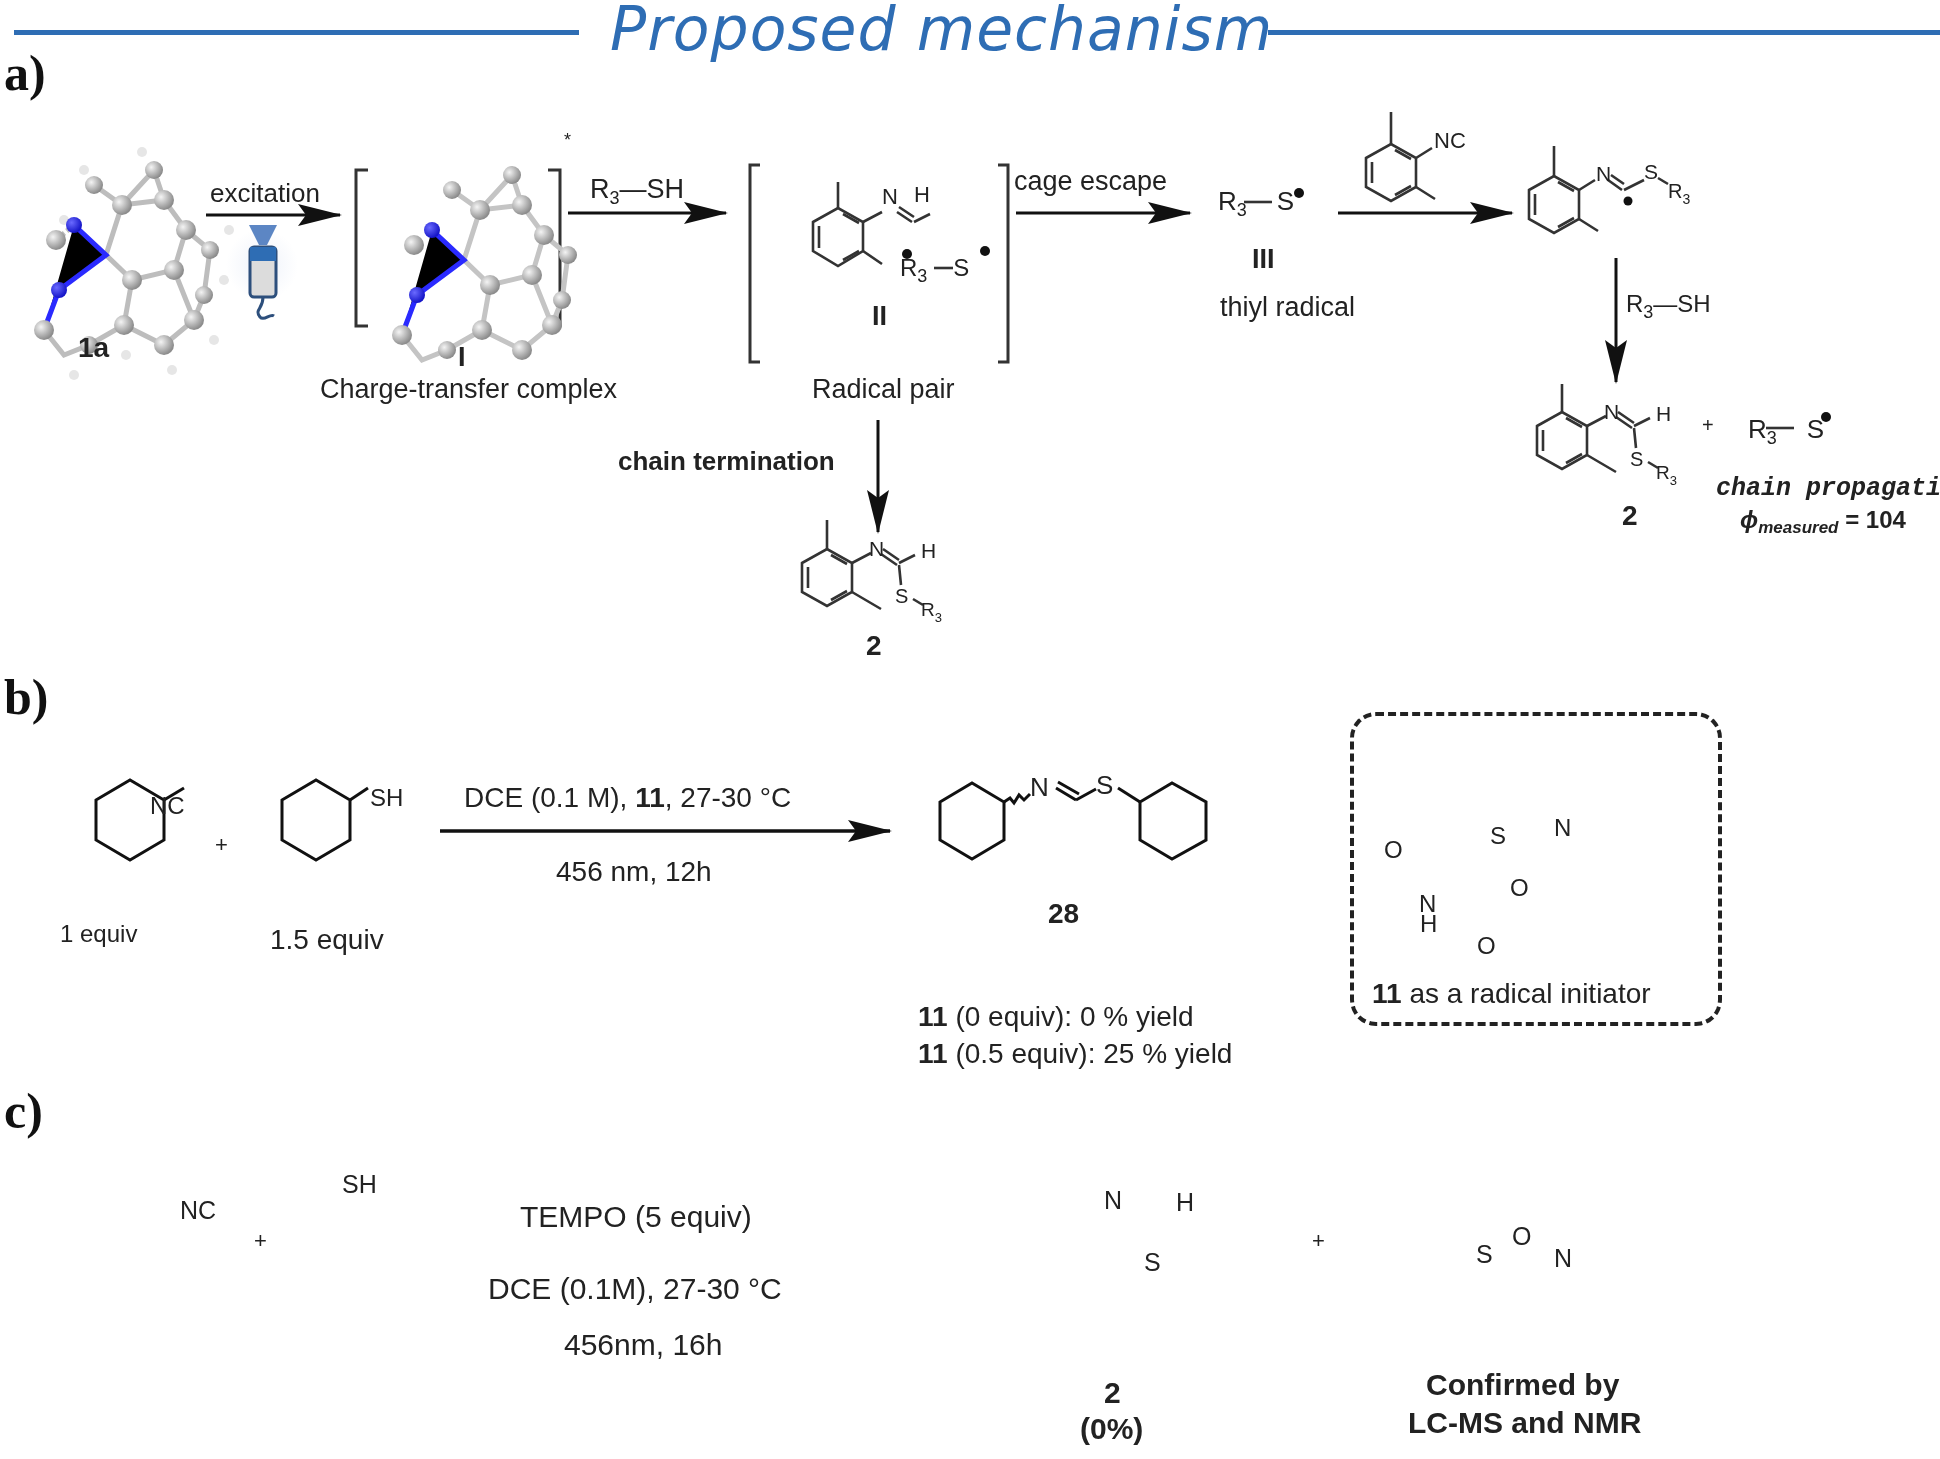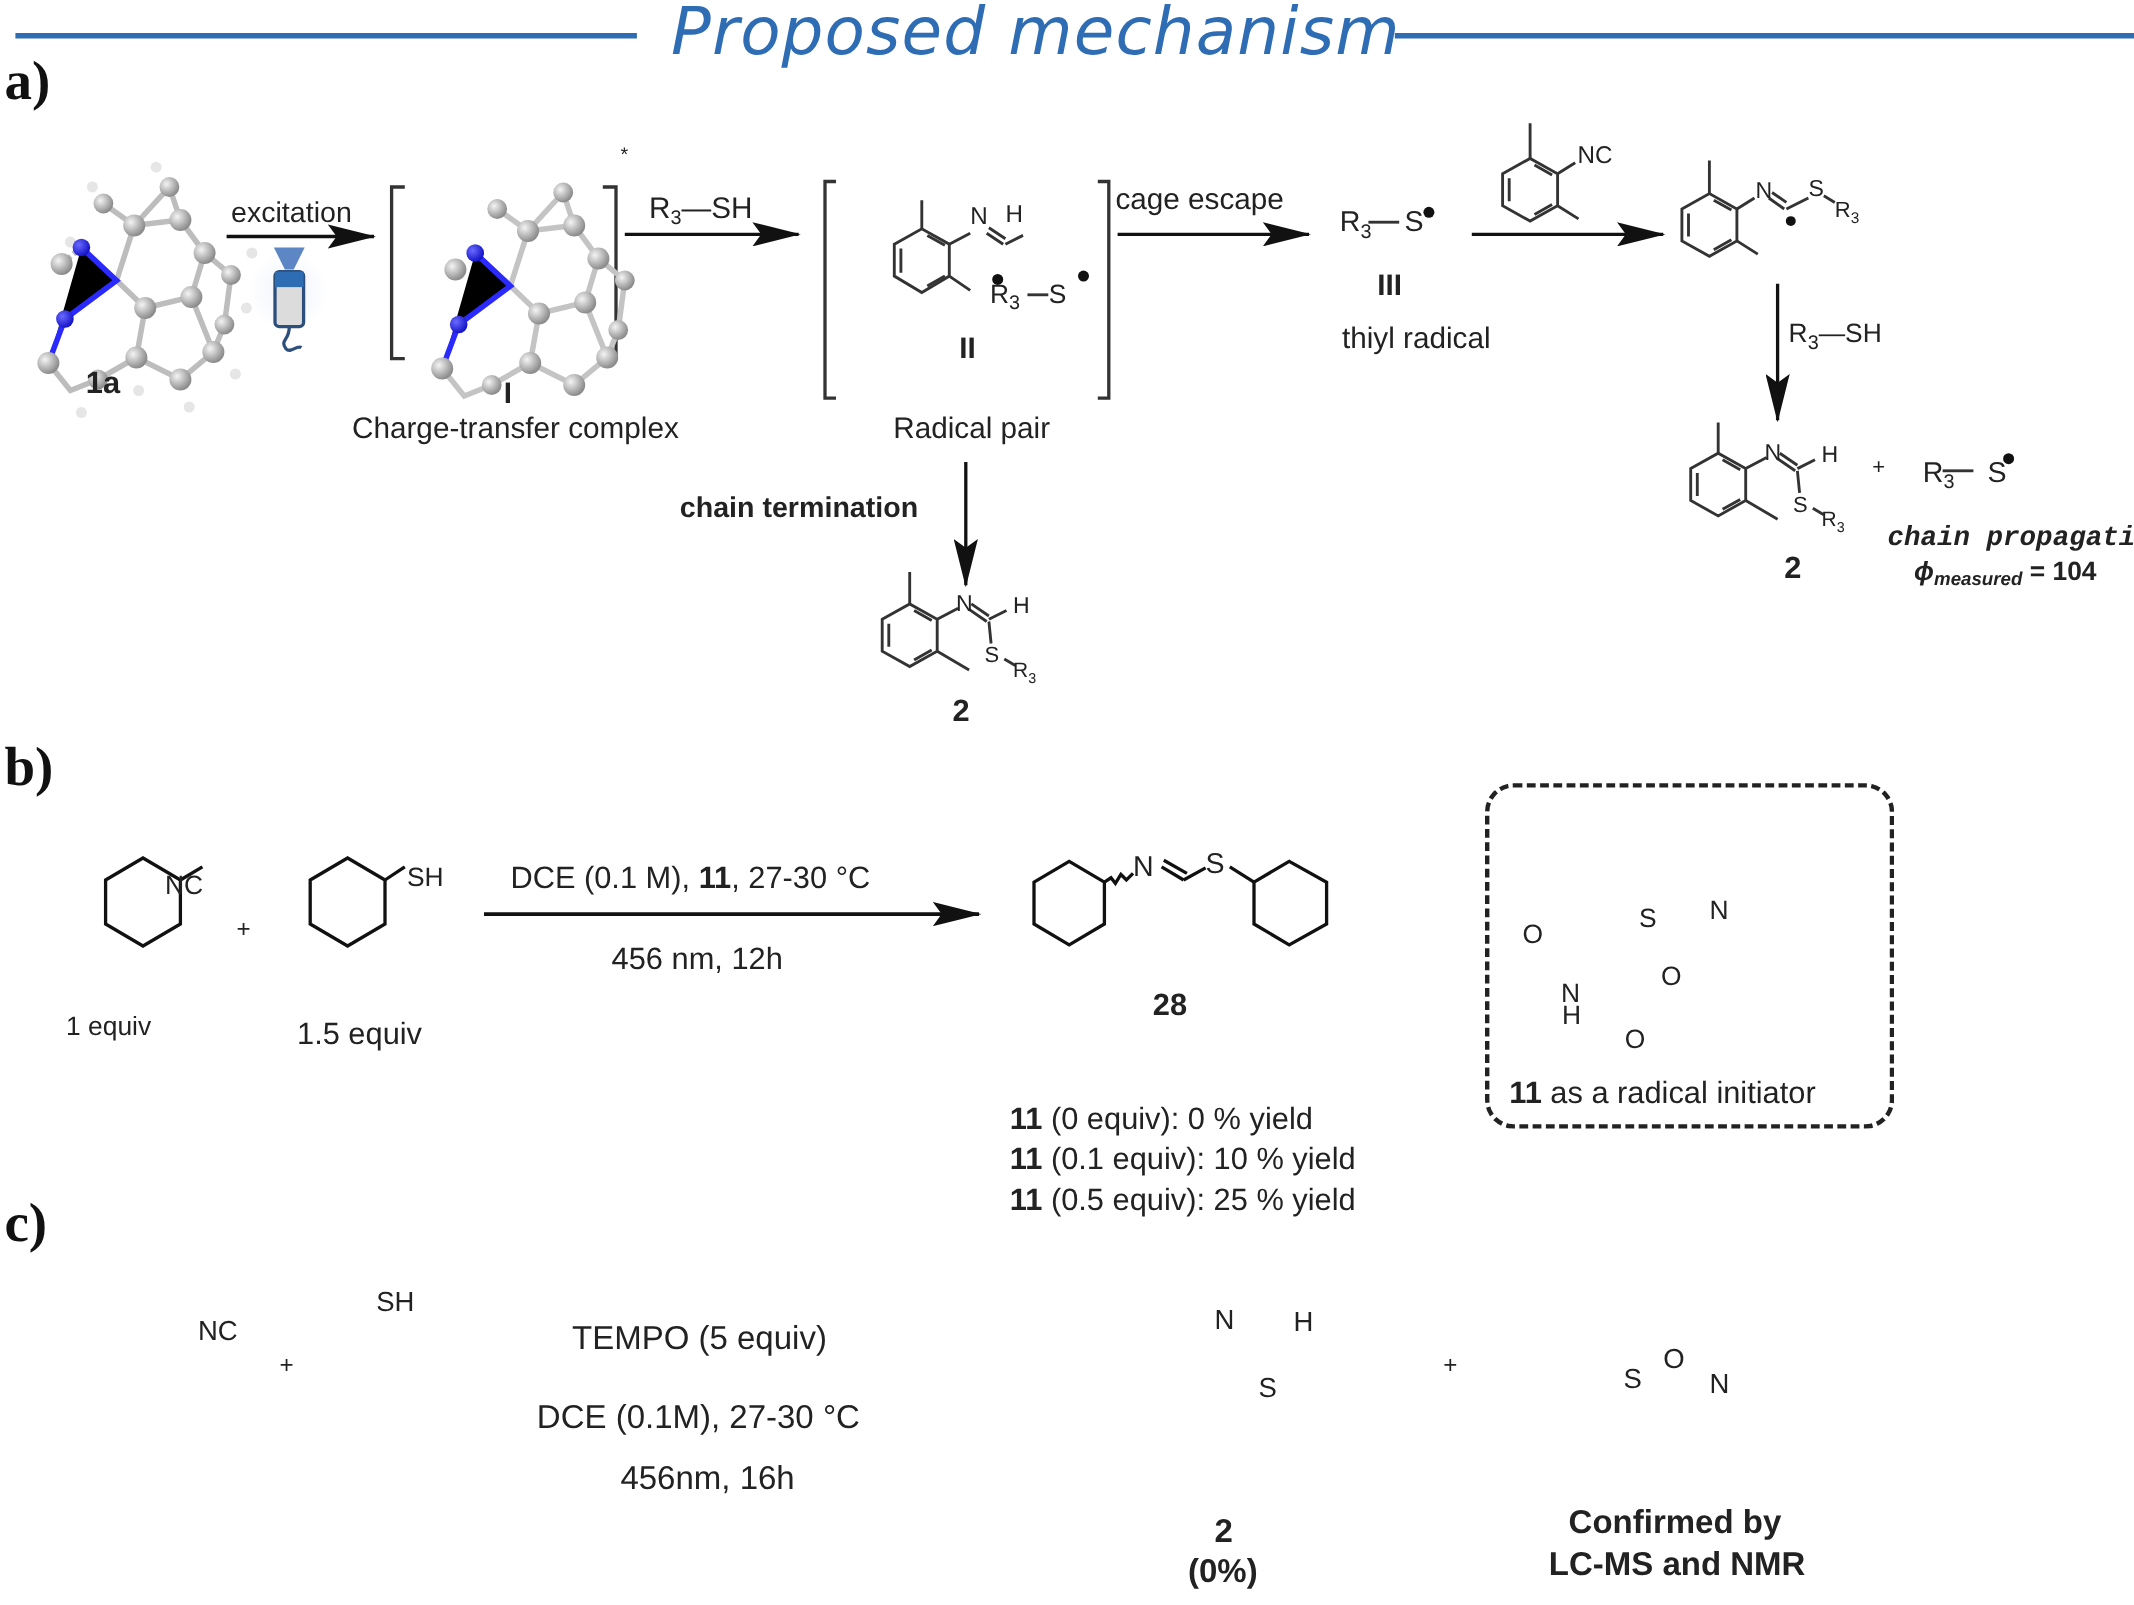--- a/index.html
+++ b/index.html
@@ -321,21 +321,20 @@
 <div class="abs lbl" style="left:270px; top:924px; font-size:28px;">1.5 equiv</div>
 <div class="abs lbl" style="left:464px; top:782px; font-size:28px;">
   <span>DCE (0.1 M), </span><span class="bold">11</span><span>,  27-30 °C</span>
 </div>
 <div class="abs lbl" style="left:556px; top:856px; font-size:28px;">456 nm, 12h</div>
 <div class="abs lbl" style="left:1030px; top:772px; font-size:26px;">N</div>
 <div class="abs lbl" style="left:1096px; top:770px; font-size:26px;">S</div>
 <div class="abs num" style="left:1048px; top:898px;">28</div>
 <div class="abs" style="left:918px; top:958px; font-size:28px; line-height:37px;margin-top:40px;">
   <div><span class="bold">11</span><span> (0 equiv): 0 % yield</span></div>
-  <div><span class="bold">11</span><span> (0.1 equiv): 10 % yield</span></div>
   <div><span class="bold">11</span><span> (0.5 equiv): 25 % yield</span></div>
 </div>
 
 
 <div class="dashbox" style="left:1350px; top:712px; width:364px; height:306px;"></div>
 <div class="abs lbl" style="left:1490px; top:822px; font-size:24px;">S</div>
 <div class="abs lbl" style="left:1554px; top:814px; font-size:24px;">N</div>
 <div class="abs lbl" style="left:1384px; top:836px; font-size:24px;">O</div>
 <div class="abs lbl" style="left:1419px; top:890px; font-size:24px;">N</div>
 <div class="abs lbl" style="left:1420px; top:910px; font-size:24px;">H</div>

